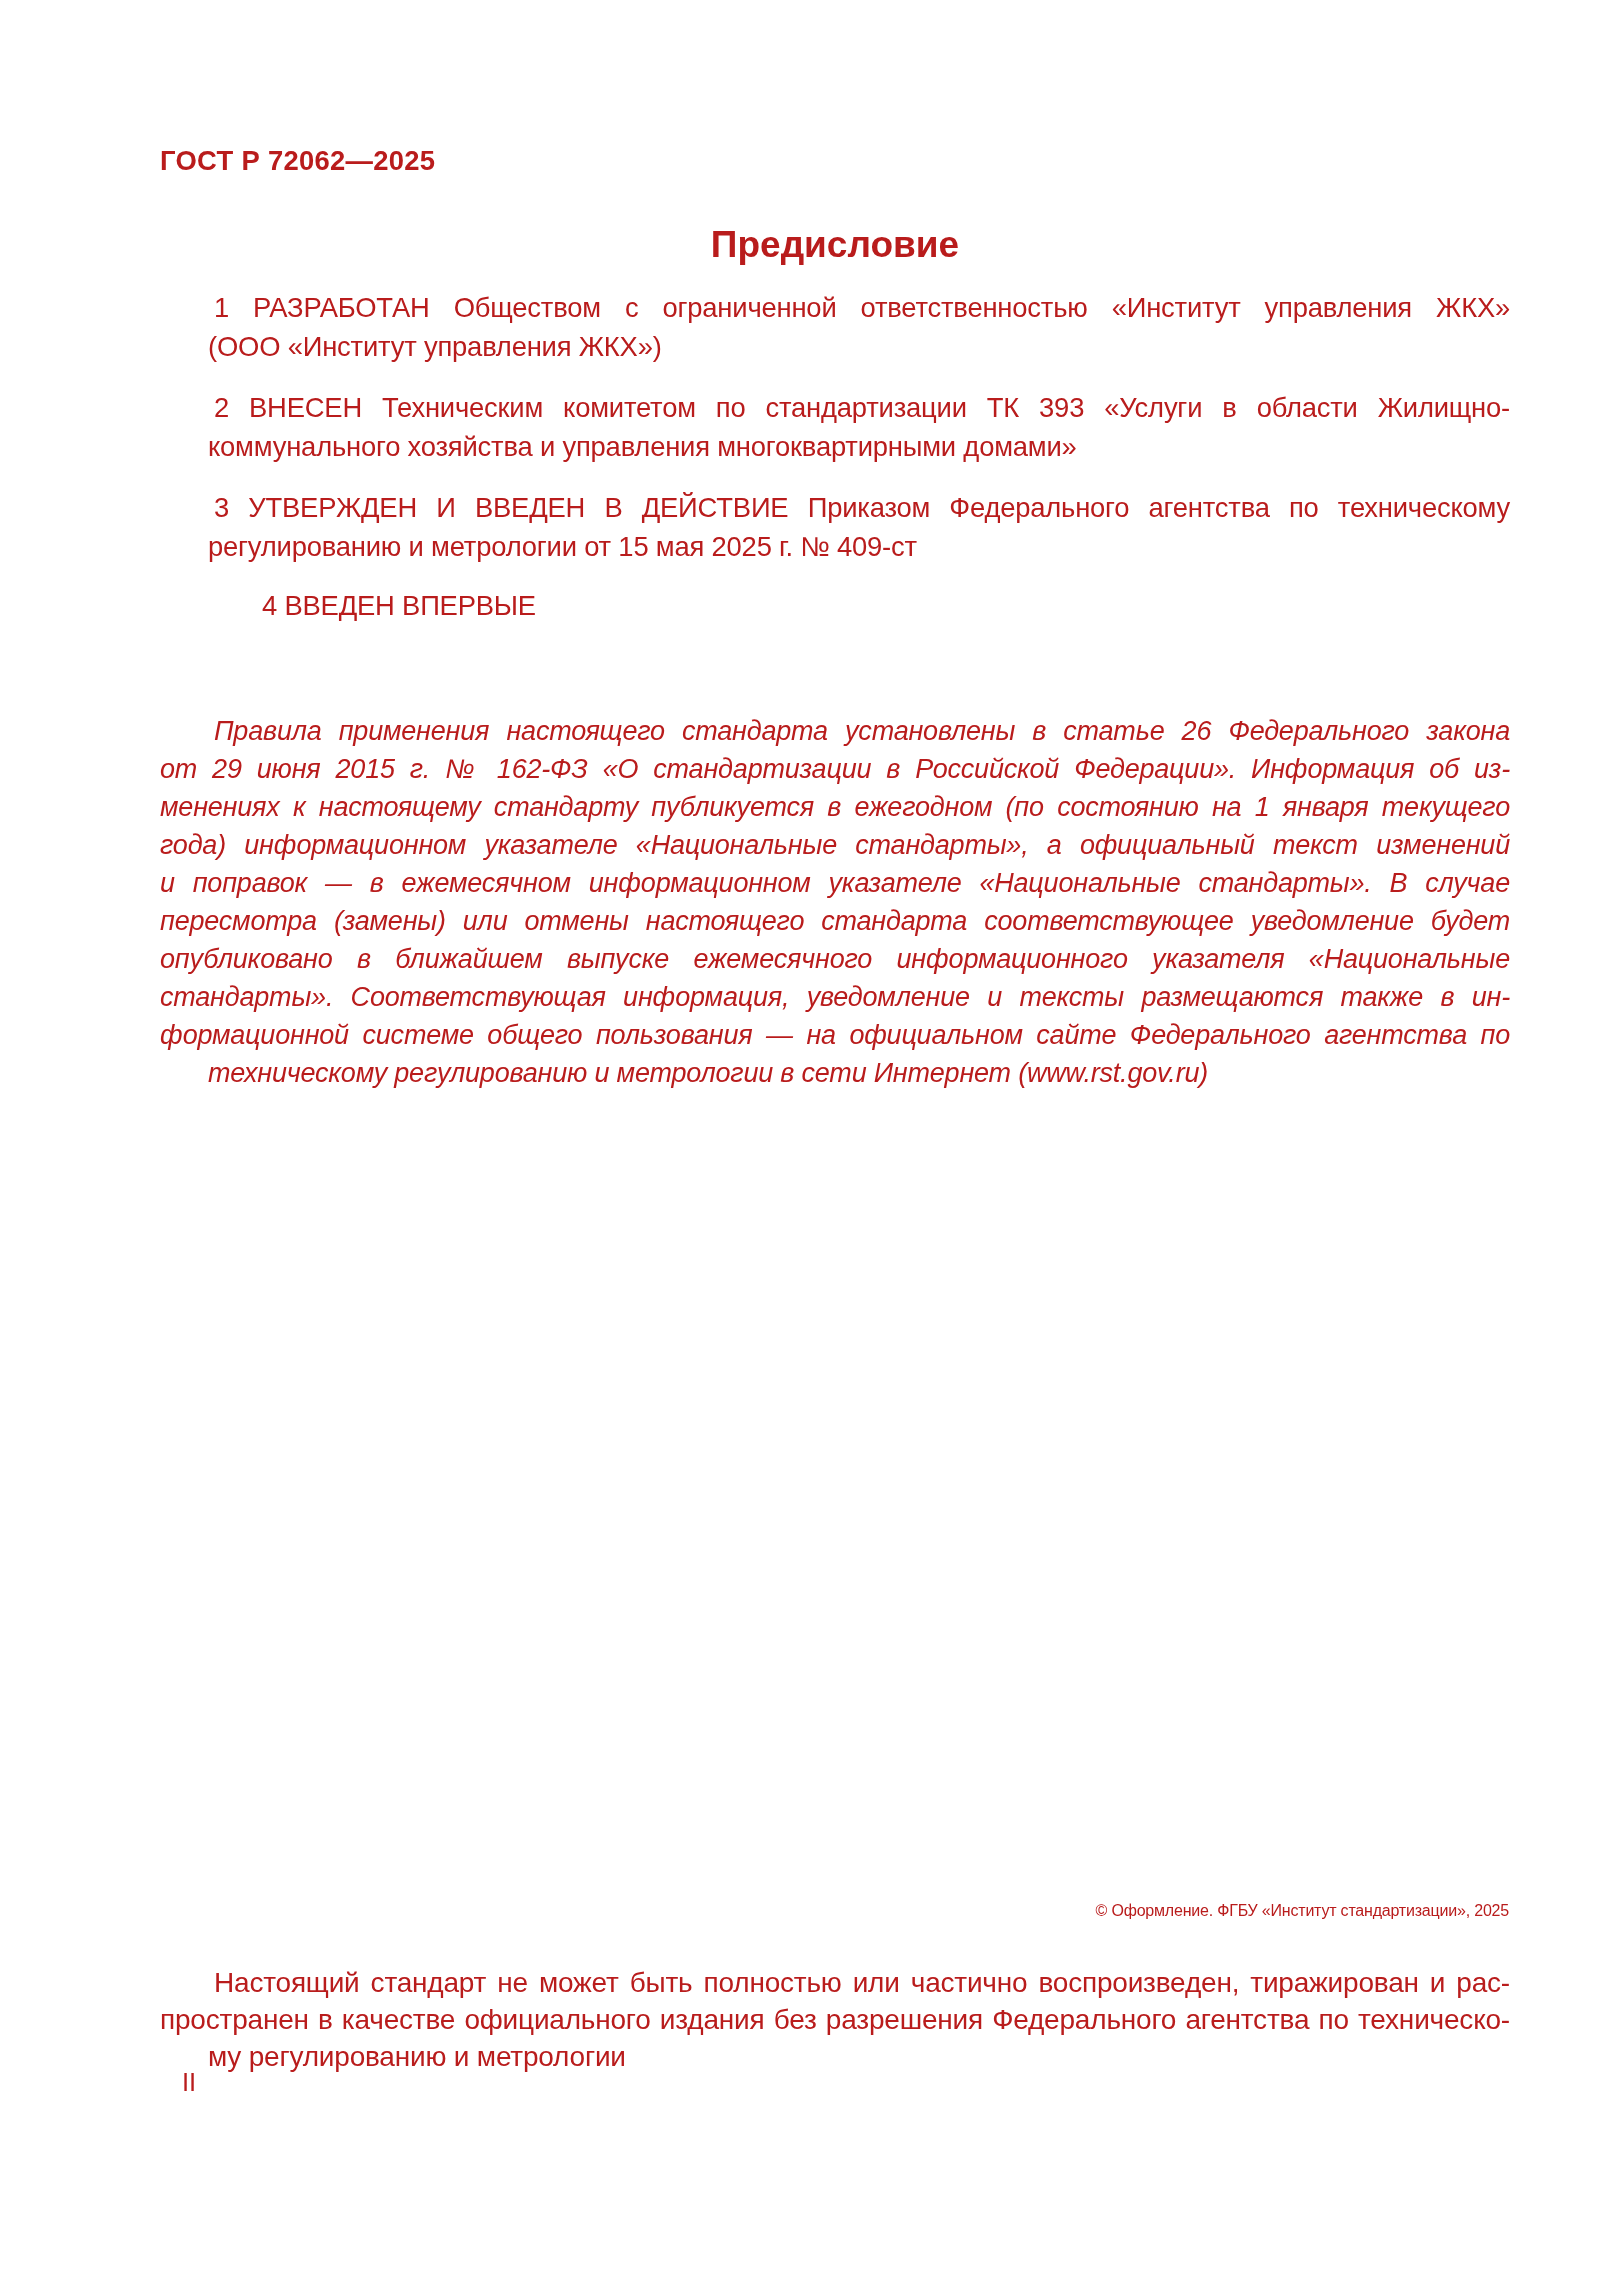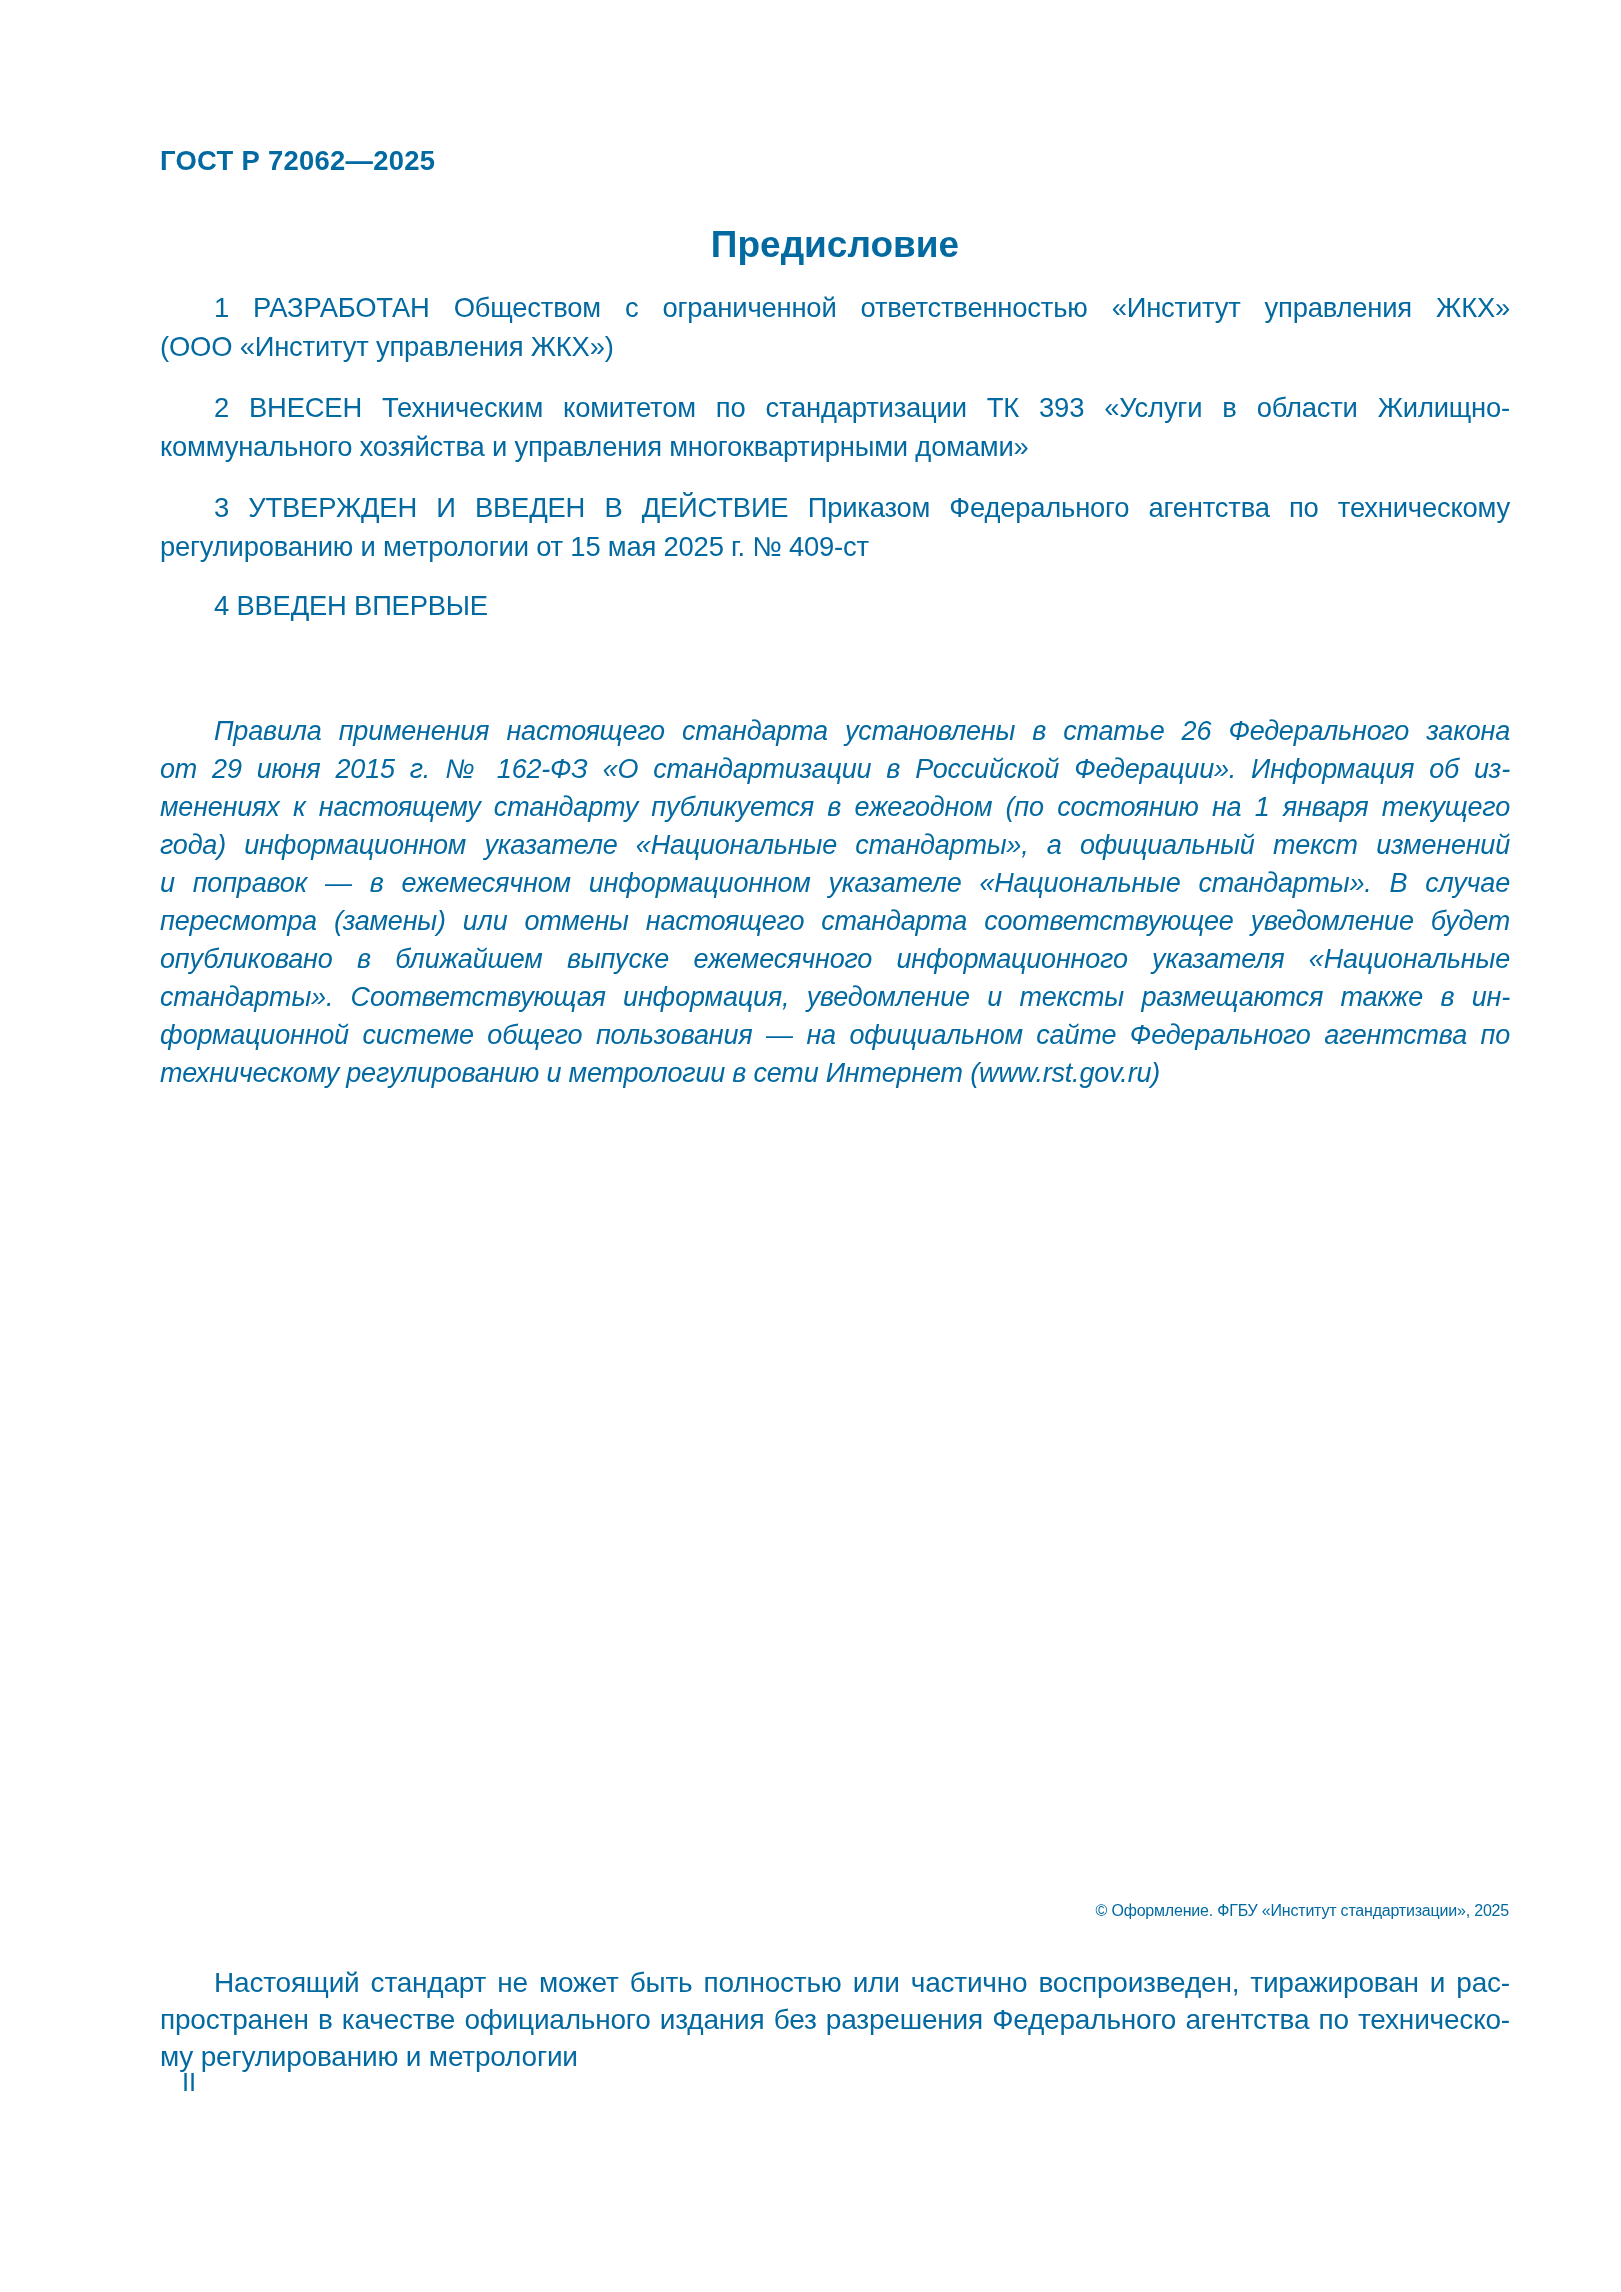--- a/index.html
+++ b/index.html
@@ -1,21 +1,21 @@
 <!DOCTYPE html>
 <html><head>
 <meta charset="utf-8">
 <style>
   html, body { margin: 0; padding: 0; background: #ffffff; }
   .page {
     position: relative;
     width: 1621px;
     height: 2293px;
     background: #ffffff;
-    color: #0369a1;
+    color: #b91c1c;
     font-family: "Liberation Sans", sans-serif;
     overflow: hidden;
   }
   .abs { position: absolute; }
   .designation {
     left: 160px; top: 145px;
     font-size: 27.4px; font-weight: bold; letter-spacing: 0.3px;
     white-space: nowrap;
   }
   .fw-title {
@@ -32,21 +32,21 @@
   .para-2 { top: 388px; }
   .para-3 { top: 488px; }
   .para-4 { top: 586px; }
   .legal-note {
     left: 160px; top: 712px; width: 1350px;
     font-style: italic;
     font-size: 27px; line-height: 38px;
     letter-spacing: -0.2px;
   }
   .pline { text-align: justify; text-align-last: justify; }
-  .pline-last { text-align-last: left; }
+  .pline-last { text-align-last: left; margin-left: 48px; }
   .pline-first { text-indent: 54px; }
   .copyright {
     right: 112px; top: 1902px;
     font-size: 16px;
     white-space: nowrap;
     letter-spacing: -0.2px;
   }
   .restriction {
     left: 160px; top: 1964px; width: 1350px;
     font-size: 28px; line-height: 37px;

